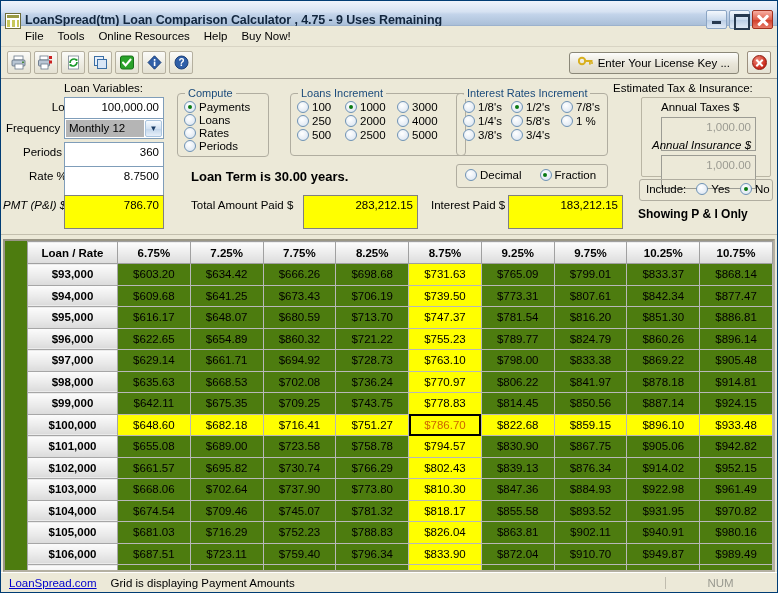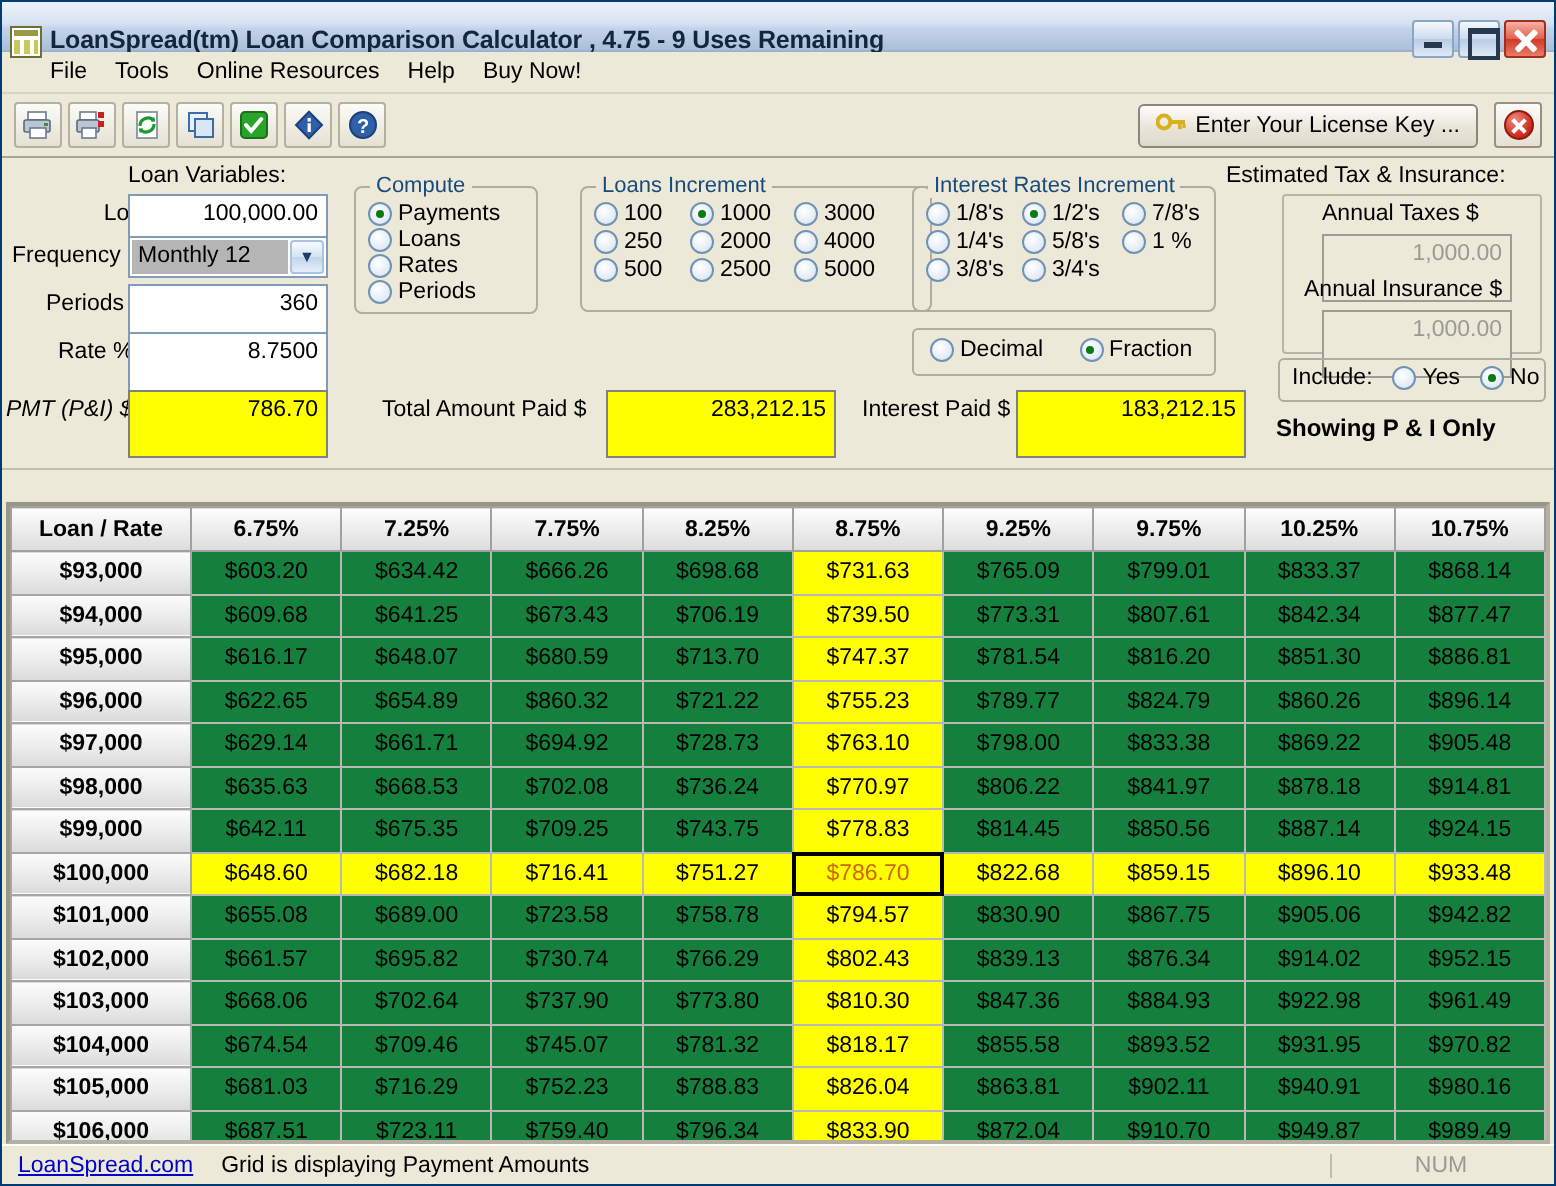--- a/index.html
+++ b/index.html
@@ -201,26 +201,27 @@
   }
   .radio.on::after {
     content: ""; position: absolute; left: 2.5px; top: 2.5px;
     width: 4px; height: 4px; border-radius: 50%; background: #0a7a12;
   }
   .radio-lbl { font-size: 11.5px; color: #000; white-space: nowrap; }
 
   
   .grid-wrap {
     flex: 1 1 auto;
-    background: #15803d;
+    background: #4d7c0f;
     border: 2px inset #b4b0a2;
     border-top: 2px solid #9a9686;
     border-left: 2px solid #9a9686;
-    margin: 16px 2px 0 2px;
+    margin: 4px 2px 0 2px;
     overflow: hidden;
+    padding-left: 22px;
   }
   table.grid {
     border-collapse: collapse;
     width: 100%; height: 100%;
     table-layout: fixed;
   }
   table.grid th, table.grid td {
     border: 1px solid #b8b8b8;
     font-size: 11.5px;
     text-align: center;
@@ -499,32 +500,33 @@
             <span class="radio"></span>
             <span class="radio-lbl">Decimal</span>
           </label>
         <label class="radio-row">
             <span class="radio on"></span>
             <span class="radio-lbl">Fraction</span>
           </label>
       </div>
     </div>
 
+    <div class="abs lbl lbl-b" style="left:190px; top:90px; font-size:13px;">Loan Term is 30.00 years.</div>
 
     <div class="abs lbl" style="left:190px; top:120px;">Total Amount Paid $</div>
     <div class="abs txtfield yellow" style="left:302px; top:116px; width:115px;">283,212.15</div>
 
     <div class="abs lbl" style="left:430px; top:120px;">Interest Paid $</div>
     <div class="abs txtfield yellow" style="left:507px; top:116px; width:115px;">183,212.15</div>
 
     <div class="abs lbl" style="left:612px; top:3px;">Estimated Tax &amp; Insurance:</div>
     <div class="panel" style="left:640px; top:18px; width:130px; height:80px; border-radius:2px;"></div>
     <div class="abs lbl" style="left:660px; top:22px;">Annual Taxes $</div>
     <div class="abs txtfield dim" style="left:660px; top:38px; width:95px;">1,000.00</div>
-    <div class="abs lbl" style="left:651px; top:60px;">Annual Insurance $</div>
+    <div class="abs lbl" style="left:651px; top:60px;font-style:italic;">Annual Insurance $</div>
     <div class="abs txtfield dim" style="left:660px; top:76px; width:95px;">1,000.00</div>
 
     <div class="group" style="left:638px; top:100px; width:134px; height:22px; border-radius:3px;">
       <div style="position:absolute; left:6px; top:3px; display:flex; align-items:center; gap:10px;">
         <span class="lbl">Include:</span>
         <label class="radio-row">
             <span class="radio"></span>
             <span class="radio-lbl">Yes</span>
           </label>
         <label class="radio-row">

